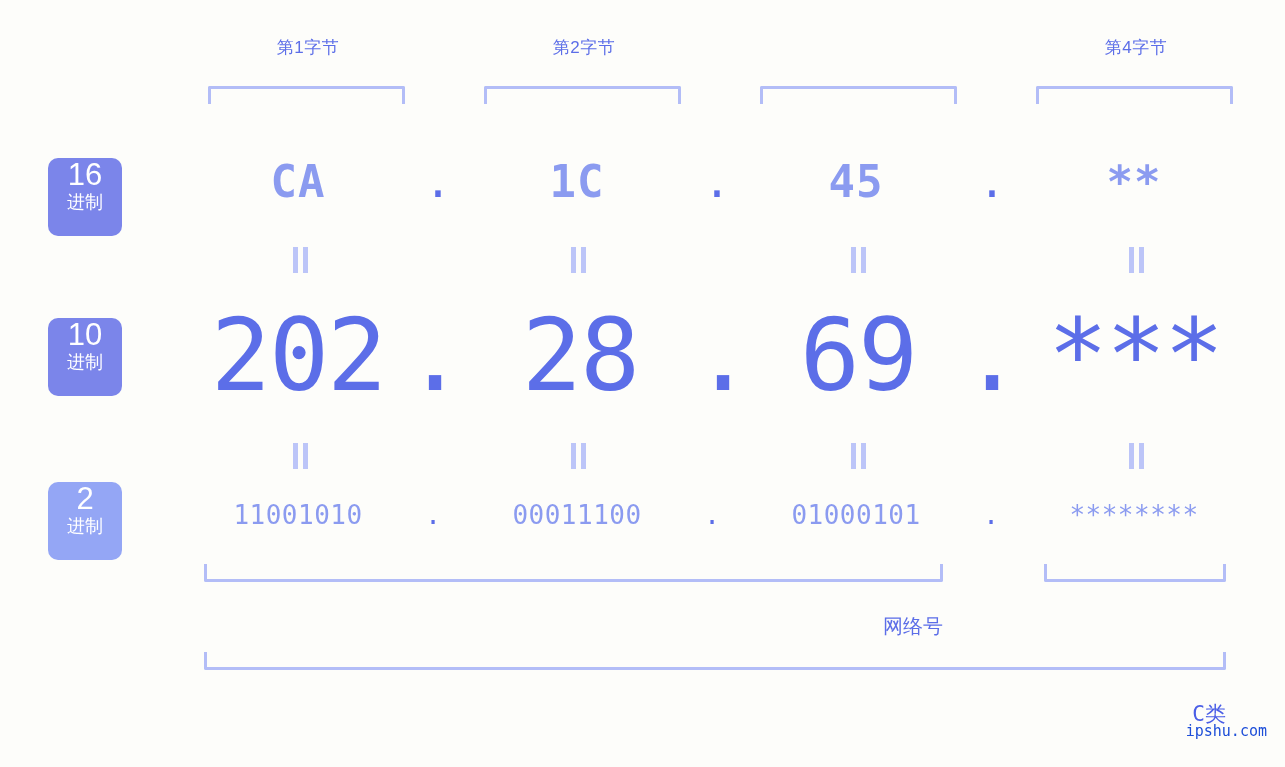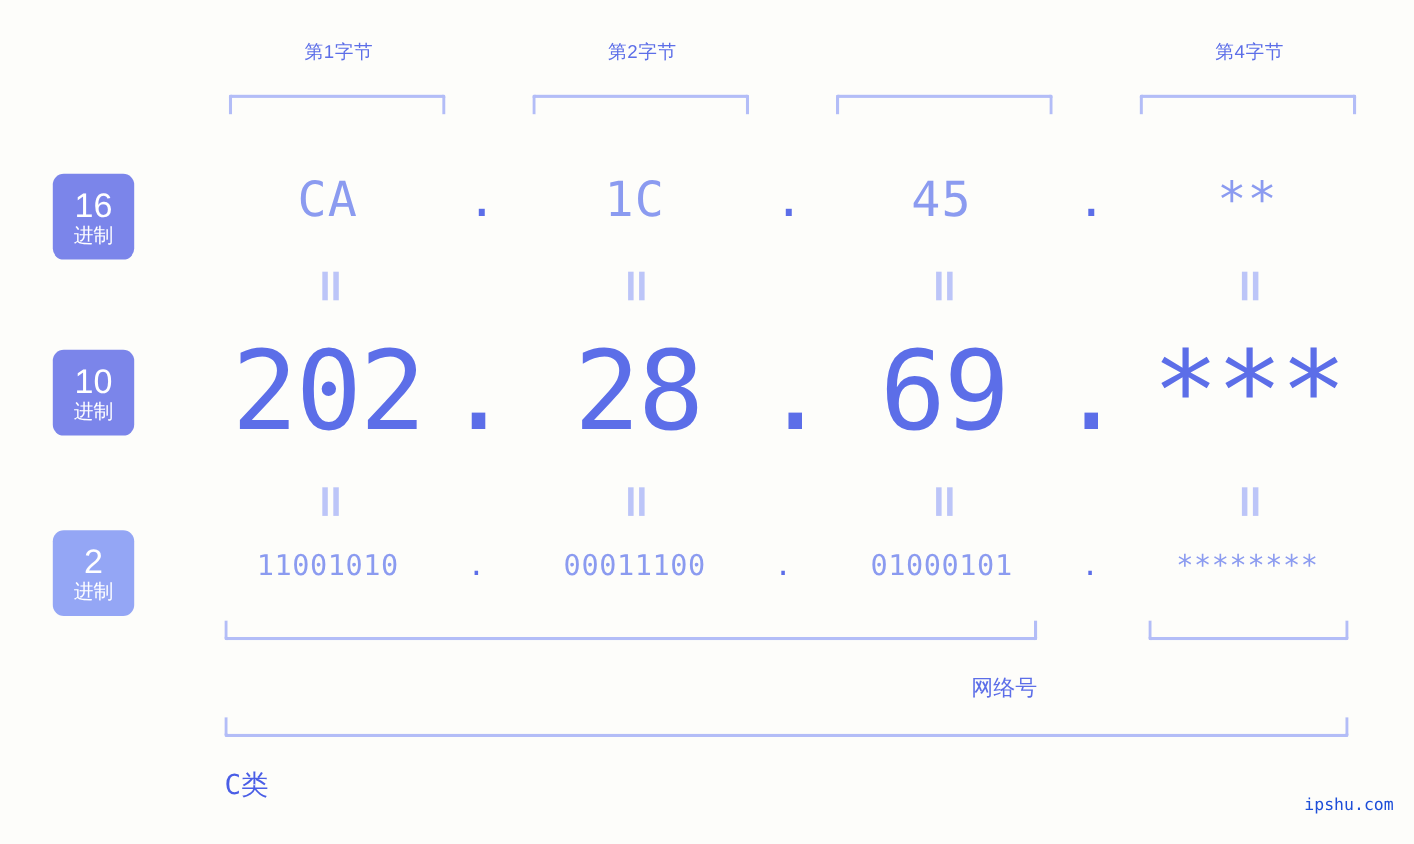--- a/index.html
+++ b/index.html
@@ -56,21 +56,21 @@
   
   .badge {
     position: absolute;
     left: 48px;
     width: 74px;
     height: 78px;
     border-radius: 10px;
     display: flex;
     flex-direction: column;
     align-items: center;
-    justify-content: center;
+    justify-content: flex-start;
     color: #ffffff;
     box-sizing: border-box;
   }
   .badge .num {
     font-size: 31px;
     line-height: 33px;
     font-family: "Liberation Sans", sans-serif;
     font-weight: 400;
   }
   .badge .zh {
@@ -89,20 +89,21 @@
   }
 
   
   .row-hex .val-cell {
     top: 152px;
     width: 200px;
     font-size: 44px;
     line-height: 60px;
     color: #8b9bf0;
     letter-spacing: 1px;
+    font-weight: bold;
   }
   .row-hex .dot {
     top: 152px;
     width: 40px;
     font-size: 44px;
     line-height: 60px;
     color: #5c6ee8;
     text-align: center;
     position: absolute;
     font-family: "DejaVu Sans Mono", monospace;
@@ -170,22 +171,22 @@
     position: absolute;
     text-align: right;
     font-size: 20px;
     line-height: 26px;
     color: #5c6ee8;
     font-family: "Liberation Sans", sans-serif;
     white-space: nowrap;
   }
   .class-caption {
     position: absolute;
-    text-align: left;
-    font-size: 25px;
+    text-align: right;
+    font-size: 21px;
     line-height: 28px;
     color: #4a5ee6;
     font-family: "DejaVu Sans Mono", monospace;
     white-space: nowrap;
   }
   .watermark {
     position: absolute;
     right: 18px;
     bottom: 27px;
     font-size: 15px;

